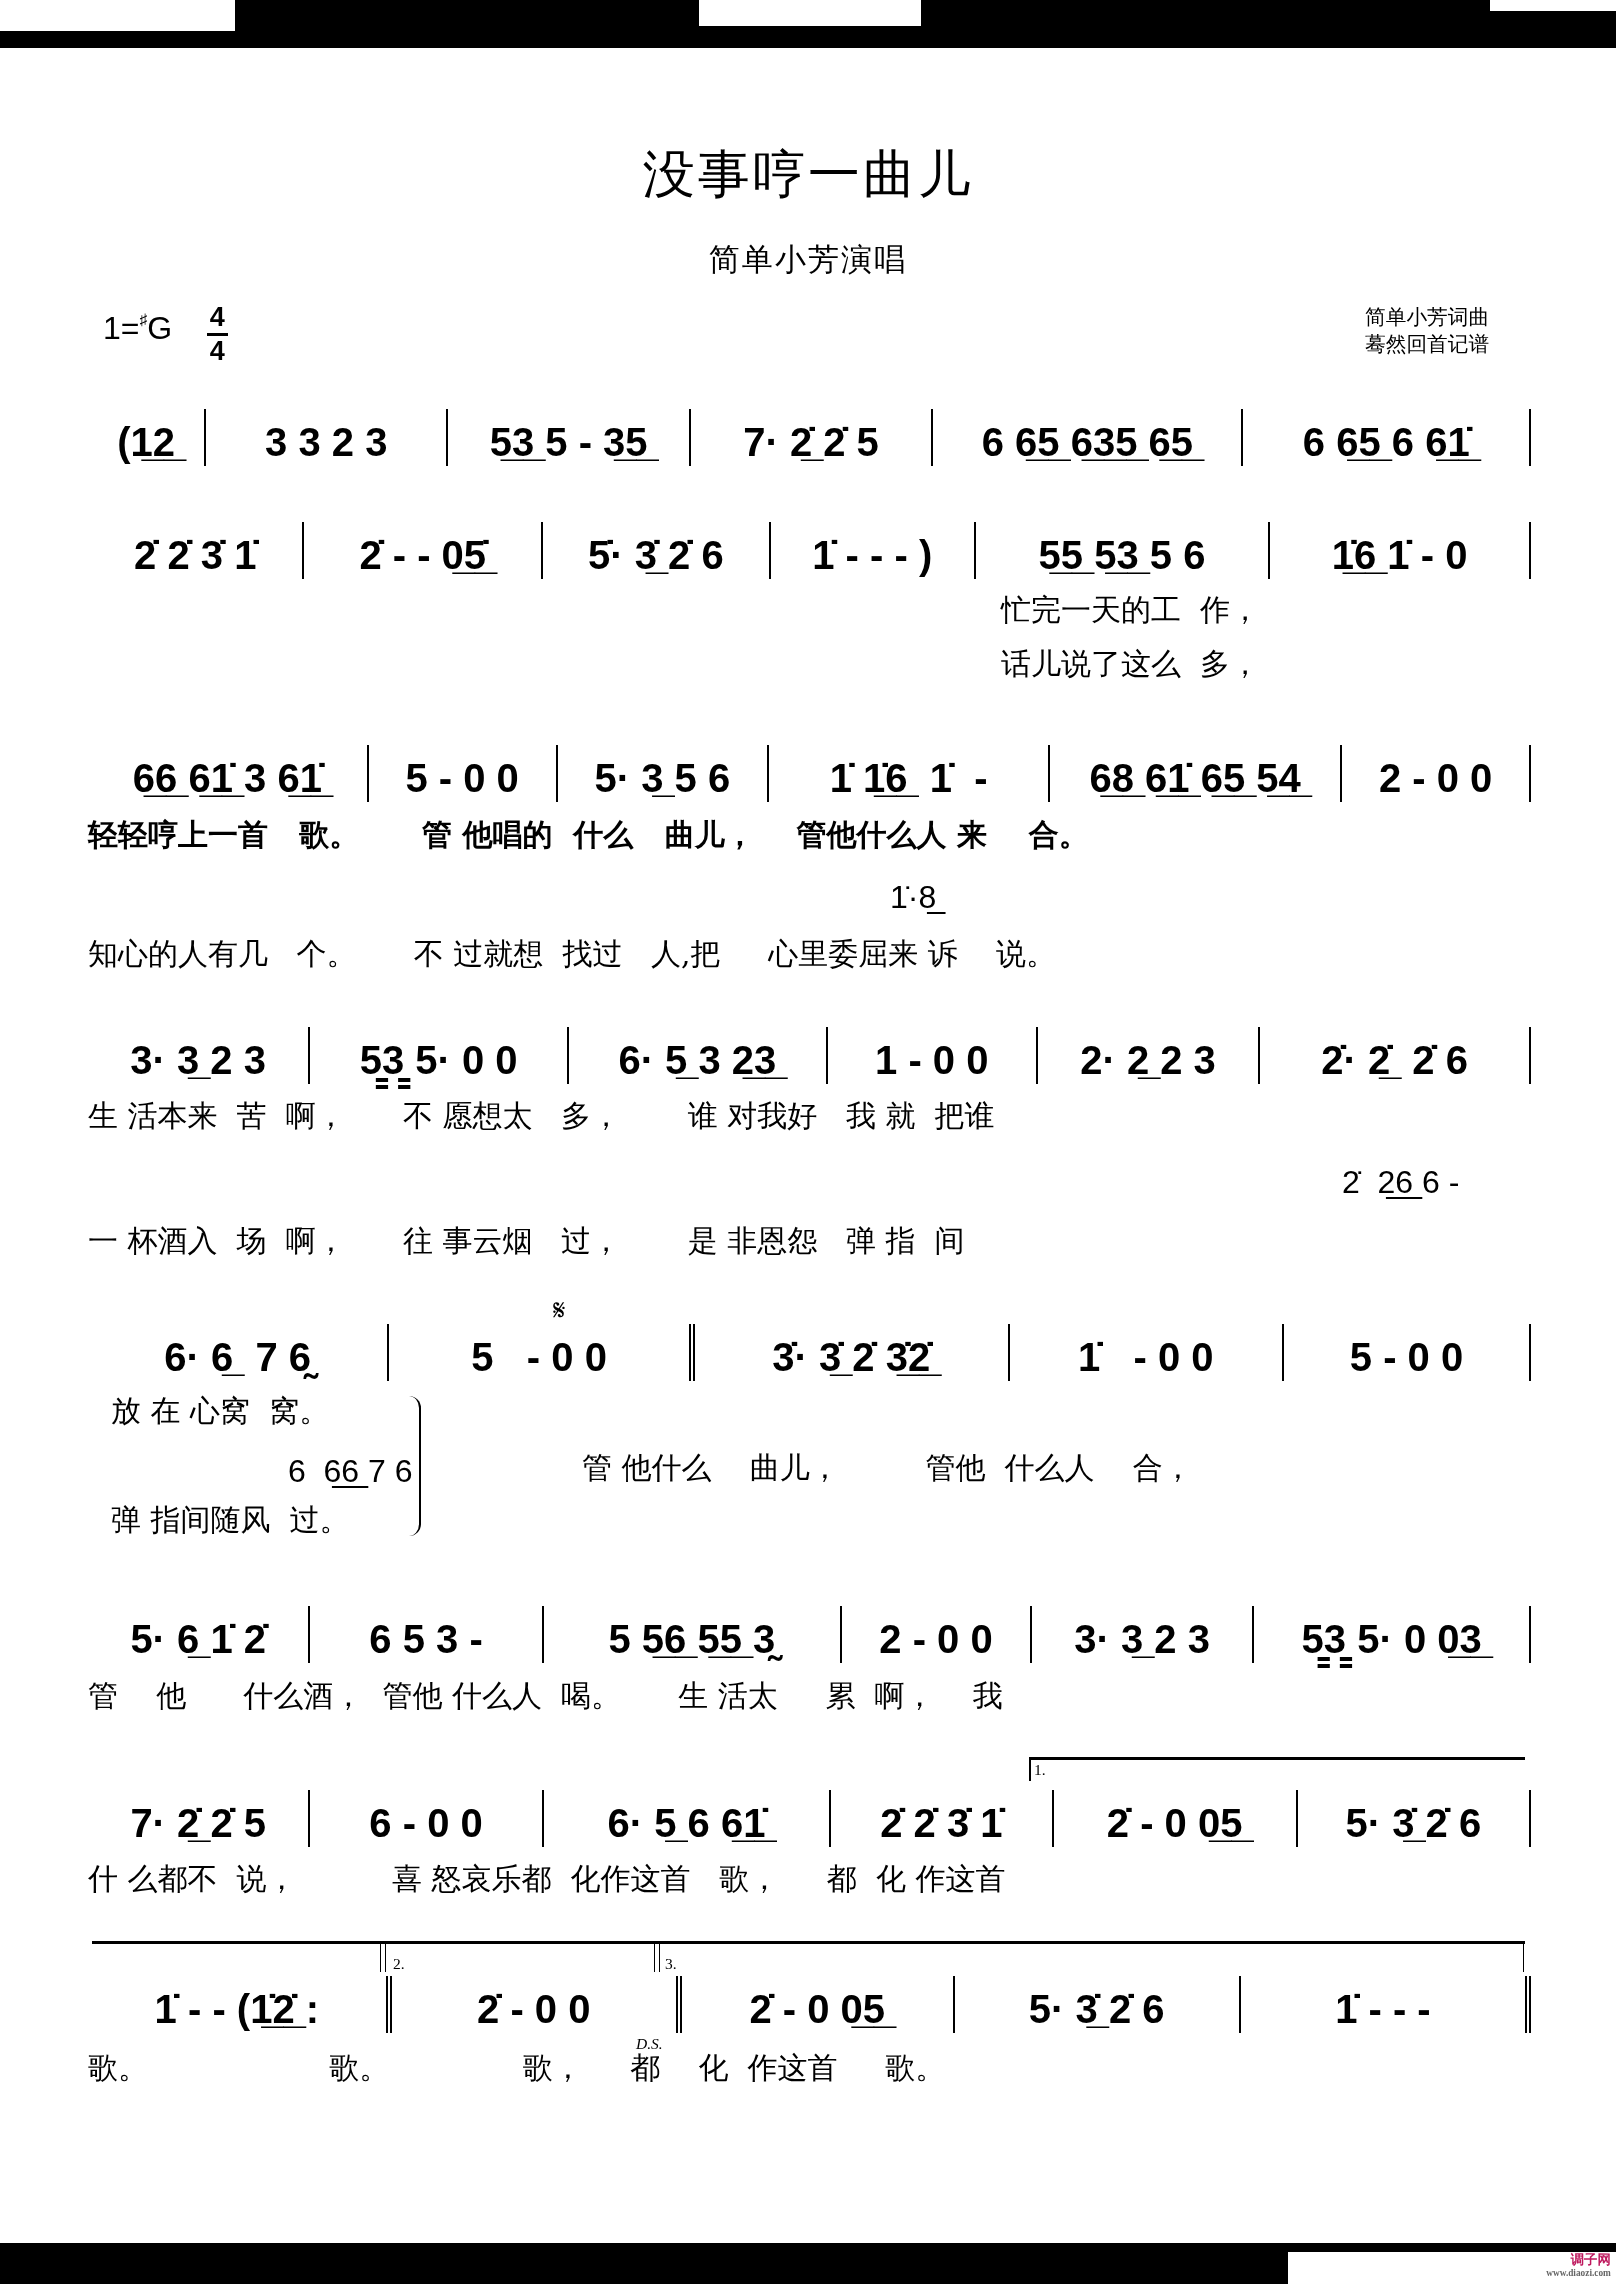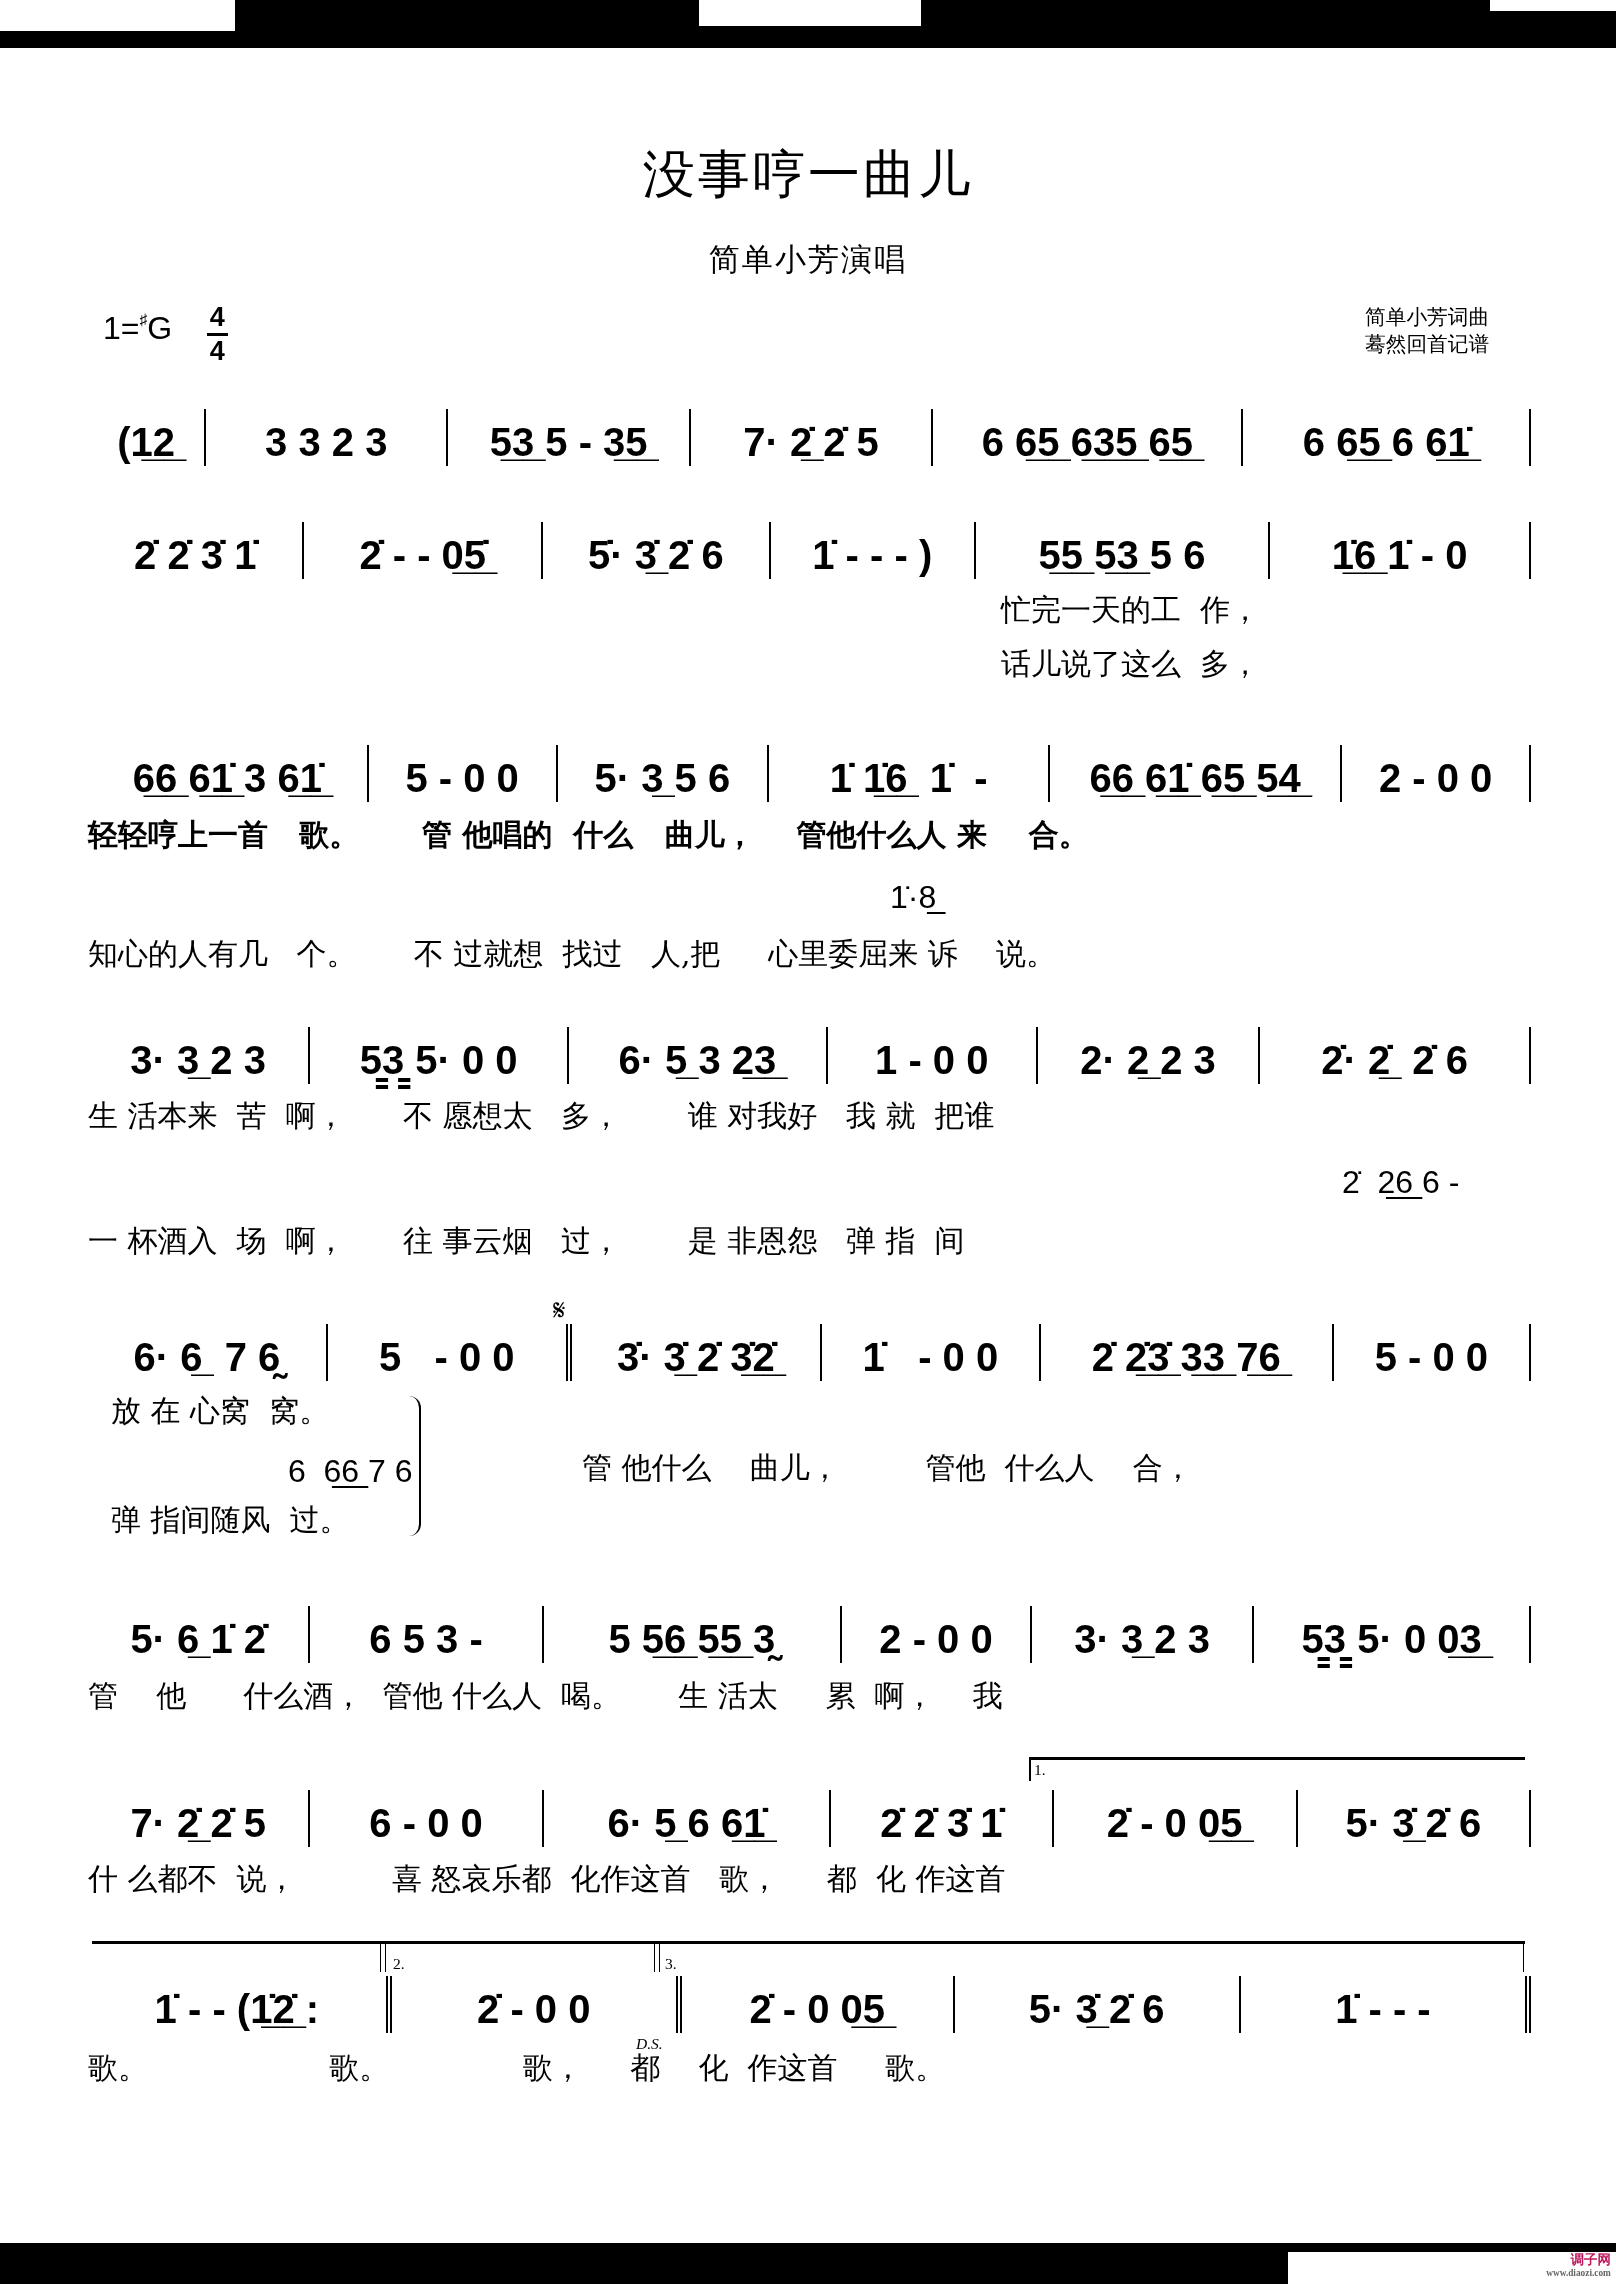--- a/index.html
+++ b/index.html
@@ -117,21 +117,21 @@
   <div class="measure" style="flex:0.75">
       <span class="note">5 - 0 0</span>
     </div>
   <div class="measure" style="flex:0.85">
       <span class="note">5· 3̲ 5 6</span>
     </div>
   <div class="measure" style="flex:1.15">
       <span class="note">1̇ 1̲̇6̲  1̇  -</span>
     </div>
   <div class="measure" style="flex:1.2">
-      <span class="note">6̲6̲ 6̲1̲̇ 6̲5̲ 5̲4̲</span>
+      <span class="note">6̲8̲ 6̲1̲̇ 6̲5̲ 5̲4̲</span>
     </div>
   <div class="measure" style="flex:0.75">
       <span class="note">2 - 0 0</span>
     </div>
 </div>
 <div class="abs lyric" style="top:815px;font-weight:bold;">轻轻哼上一首   歌。      管 他唱的  什么   曲儿，    管他什么人 来    合。</div>
 <div class="abs note" style="top:874px; left:890px; font-family:'Liberation Sans',sans-serif; font-size:32px;">1̇·8̲</div>
 <div class="abs lyric" style="top:934px;">知心的人有几   个。      不 过就想  找过   人,把     心里委屈来 诉    说。</div>
 
 
@@ -166,23 +166,20 @@
       <span class="note">6· 6̲  7 6̰</span>
     </div>
   <div class="measure dbl" style="flex:1.05">
       <span class="note">5   - 0 0</span>
     </div>
   <div class="measure" style="flex:1.1">
       <span class="note">3̇· 3̲̇ 2̇ 3̲̇2̲̇</span>
     </div>
   <div class="measure" style="flex:0.95">
       <span class="note">1̇   - 0 0</span>
-    </div>
-  <div class="measure" style="flex:1.3">
-      <span class="note">2̇ 2̲̇3̲̇ 3̲3̲ 7̲6̲</span>
     </div>
   <div class="measure" style="flex:0.85">
       <span class="note">5 - 0 0</span>
     </div>
 </div>
 <div class="abs lyric" style="top:1391px; left:111px; width:310px;">放 在 心窝  窝。</div>
 <div class="abs note" style="top:1448px; left:119px; font-family:'Liberation Sans',sans-serif; font-size:32px;">6  6̲6̲ 7 6</div>
 <div class="abs lyric" style="top:1500px; left:111px; width:310px;">弹 指间随风  过。</div>
 <div class="abs" style="top:1396px; left:409px; width:10.3px; height:140px; border-right:2.1px solid #000; border-radius:0 20.7px 20.7px 0;"></div>
 <div class="abs lyric" style="top:1448px; left:582px; width:931px;">管 他什么    曲儿，         管他  什么人    合，</div>

